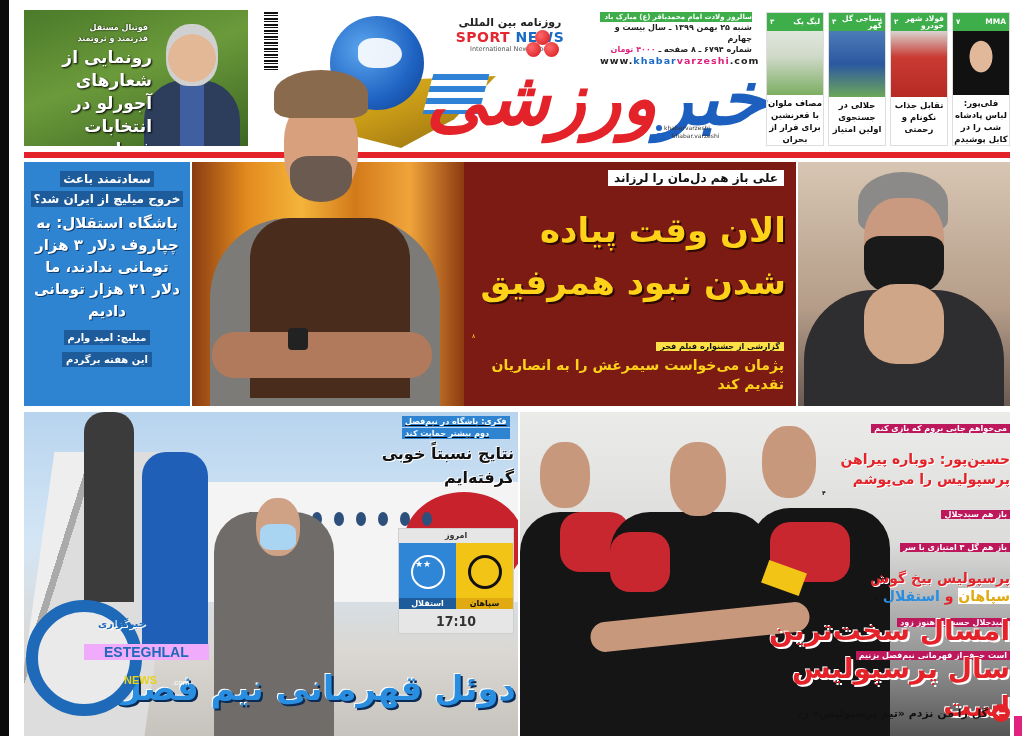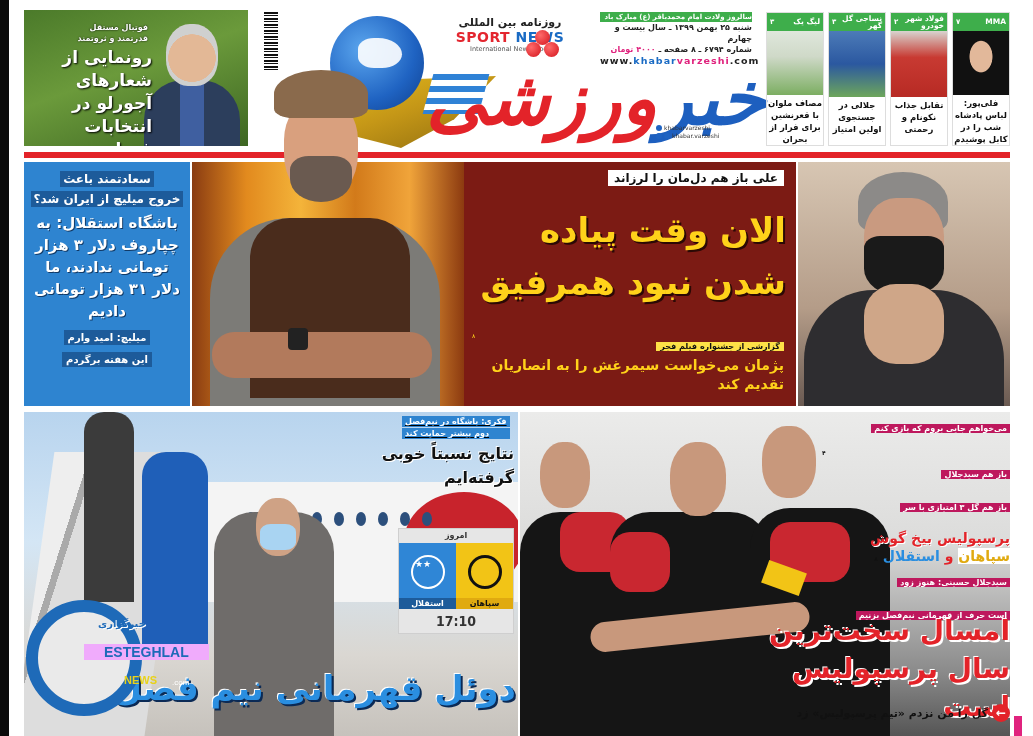--- a/index.html
+++ b/index.html
@@ -382,20 +382,21 @@
   <div class="pl" style="left:230px;top:96px;width:140px;height:240px;"></div>
   <div class="sl" style="left:250px;top:110px;width:80px;height:60px;"></div>
   <div class="hd" style="left:242px;top:14px;width:54px;height:72px;"></div>
   <div class="arm"></div>
   <div class="band"></div>
 </div>
 
 <div id="rs-stories" class="abs fa">
   <div class="blk">
     <span class="k">می‌خواهم جایی بروم که بازی کنم</span>
+    <div class="h-red">حسین‌پور: دوباره پیراهن پرسپولیس را می‌پوشم</div>
     <div class="pg">۴</div>
   </div>
   <div class="blk">
     <span class="k">باز هم سیدجلال</span><br>
     <span class="k">باز هم گل ۳ امتیازی با سر</span>
     <div class="h-red">پرسپولیس بیخ گوش</div>
     <div class="teams"><span class="y">سپاهان</span><span class="r"> و </span><span class="b">استقلال</span> <span class="pg" style="font-size:6px;">۸</span></div>
   </div>
   <div class="blk">
     <span class="k">سیدجلال حسینی: هنوز زود</span><br>

